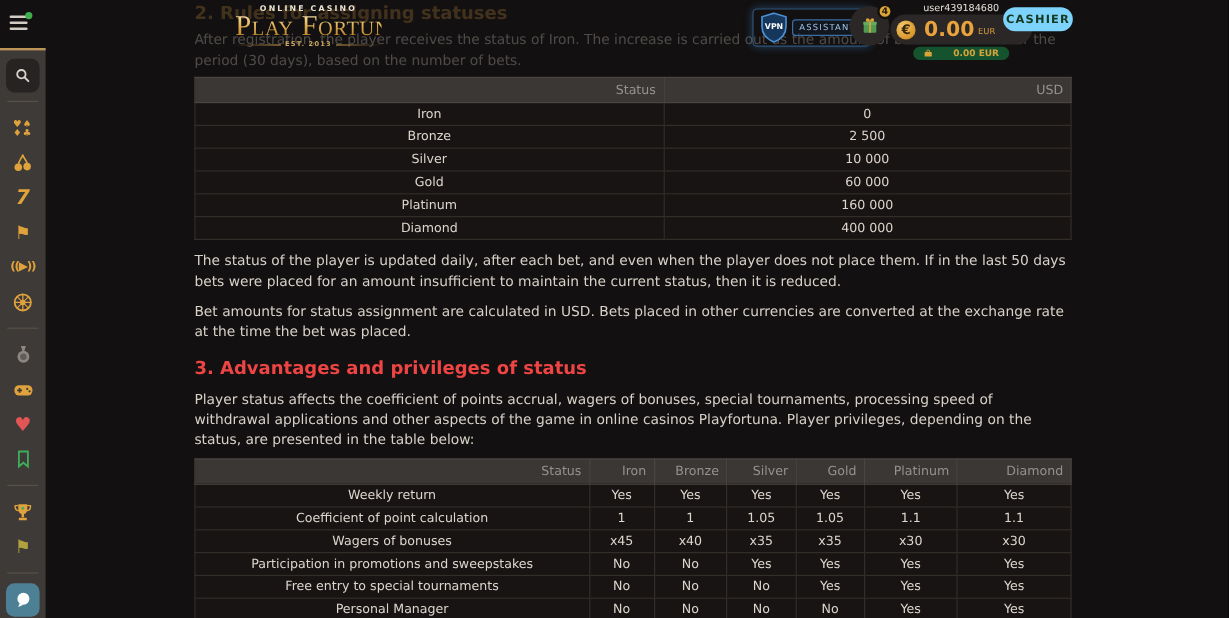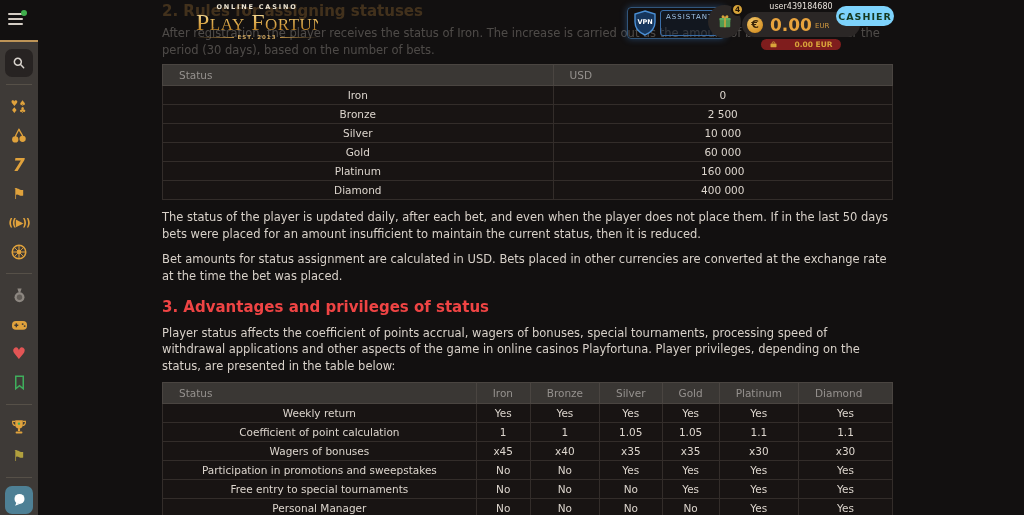--- a/index.html
+++ b/index.html
@@ -18,33 +18,33 @@
 
   .logo { position:absolute; left:196px; top:3px; width:122px; text-align:center; z-index:10; cursor:pointer; }
   .logo-top { font-size:6.5px; letter-spacing:1.8px; color:#ece4d2; font-weight:bold; }
   .logo-name { font-family:"Liberation Serif", serif; font-variant:small-caps; font-weight:normal; font-size:24px; line-height:22px; letter-spacing:.5px;
     background:linear-gradient(180deg,#f6dfa0 10%,#e3b356 45%,#b97f24 90%); -webkit-background-clip:text; background-clip:text; color:transparent; white-space:nowrap; }
   .logo-est { display:flex; align-items:center; gap:4px; margin-top:1px; }
   .logo-est .ln { flex:1; height:1px; background:linear-gradient(90deg,transparent,#b98d44); }
   .logo-est .ln:last-child { background:linear-gradient(90deg,#b98d44,transparent); }
   .logo-est .txt { font-size:5.5px; letter-spacing:1px; color:#cda55e; font-weight:bold; }
 
-  .vpn-badge { position:absolute; left:627px; top:7px; display:flex; gap:3px; padding:2px 5px; border:1px solid rgba(74,143,212,.55); border-radius:4px; box-shadow:0 0 7px rgba(60,125,200,.45); z-index:10; cursor:pointer; }
+  .vpn-badge { position:absolute; left:627px; top:7px; display:flex; align-items:center; gap:3px; padding:2px 5px; border:1px solid rgba(74,143,212,.55); border-radius:4px; box-shadow:0 0 7px rgba(60,125,200,.45); z-index:10; cursor:pointer; }
   .vpn-label { border:1px solid #3a6ea8; border-radius:3px; padding:2px 5px; font-size:7px; letter-spacing:1px; color:#9fc3e8; background:rgba(20,35,55,.4); }
 
   .gift-btn { position:absolute; left:708px; top:5px; width:33px; height:33px; border-radius:50%; background:#2b2726; z-index:10; cursor:pointer; display:flex; align-items:center; justify-content:center; }
   .gift-count { position:absolute; top:-2px; right:-3px; width:13px; height:13px; border-radius:50%; background:#d8a43a; border:2px solid #14100e; color:#231504; font-size:7.5px; font-weight:bold; display:flex; align-items:center; justify-content:center; }
 
   .user-block { position:absolute; left:742px; top:2px; width:118px; z-index:10; }
   .user-name { text-align:center; font-size:8px; color:#e8e2db; margin-bottom:1px; }
   .balance-pill { height:25px; border-radius:13px; background:#2b2726; display:flex; align-items:center; padding-left:5px; cursor:pointer; }
   .coin { width:16px; height:16px; border-radius:50%; background:radial-gradient(circle at 35% 30%,#f4c86a,#d8962b 70%,#a96e16); color:#3a2508; font-weight:bold; font-size:11px; display:flex; align-items:center; justify-content:center; }
   .balance-amt { margin-left:7px; font-size:17px; font-weight:bold; color:#e8a33d; }
   .balance-cur { margin-left:3px; margin-top:3px; font-size:7px; color:#d39a3f; }
-  .bonus-pill { margin:2px auto 0; width:max-content; background:#7f1d1d; border-radius:7px; padding:1px 8px; display:flex; align-items:center; gap:16px; cursor:pointer; }
+  .bonus-pill { margin:2px auto 0; width:max-content; background:#14532d; border-radius:7px; padding:1px 8px; display:flex; align-items:center; gap:16px; cursor:pointer; }
   .bonus-amt { font-size:7.5px; font-weight:bold; color:#d8a43a; }
 
   .cashier-btn { position:absolute; left:836px; top:6px; width:58px; height:20px; border-radius:14px; background:#7dd3fc; color:#15391f; font-size:9.5px; font-weight:bold; letter-spacing:1px; display:flex; align-items:center; justify-content:center; z-index:10; cursor:pointer; }
 
   
   .sidebar { position:absolute; left:0; top:40px; width:38px; height:475px; background:#3e3a37; border-top:2px solid #bd9457; z-index:20; display:flex; flex-direction:column; align-items:center; }
   .search-box { margin-top:7px; width:28px; height:28px; background:#272322; border-radius:7px; display:flex; align-items:center; justify-content:center; cursor:pointer; }
   .sb-divider { width:26px; height:1px; background:#565048; margin:7px 0; }
   .sb-icon { width:38px; height:29px; display:flex; align-items:center; justify-content:center; cursor:pointer; }
   .gold { color:#e0a23c; }
@@ -53,21 +53,21 @@
   .flag-glyph { font-size:15px; }
   .live-glyph { font-size:10px; letter-spacing:-1px; font-weight:bold; }
   .heart-glyph { font-size:16px; color:#e25555; }
   .race-glyph { font-size:15px; color:#b1a03e; }
   .chat-box { width:28px; height:28px; background:#4e8095; border-radius:7px; display:flex; align-items:center; justify-content:center; }
 
   
   .page { position:absolute; left:162px; top:0; width:731px; z-index:5; }
   .spacer-top { height:64px; }
   .data-table { width:100%; border-collapse:collapse; font-size:10.5px; }
-  .data-table th { background:#3a3734; color:#95918e; font-weight:400; padding:4px 16px; border:1px solid #4a4541; text-align:left; }
+  .data-table th { background:#3a3734; color:#95918e; font-weight:400; padding:4px 6px; border:1px solid #4a4541; text-align:right; }
   .data-table td { background:#181413; color:#ddd6ce; padding:3px 6px; border:1px solid #332d2a; text-align:center; }
   .t-status th:nth-child(1) { width:53.5%; }
   .t-priv th:nth-child(1){width:45%;} .t-priv th:nth-child(2){width:7.4%;} .t-priv th:nth-child(3){width:8.3%;}
   .t-priv th:nth-child(4){width:7.9%;} .t-priv th:nth-child(5){width:7.8%;} .t-priv th:nth-child(6){width:10.6%;} .t-priv th:nth-child(7){width:13%;}
   .para { margin-top:9px; font-size:11.5px; line-height:1.45; color:#d8d1c9; }
   .para-gap { }
   .section-heading { margin-top:13px; font-size:15px; font-weight:bold; color:#ef4444; }
   .table-gap { margin-top:7px; }
 </style>
 </head>

